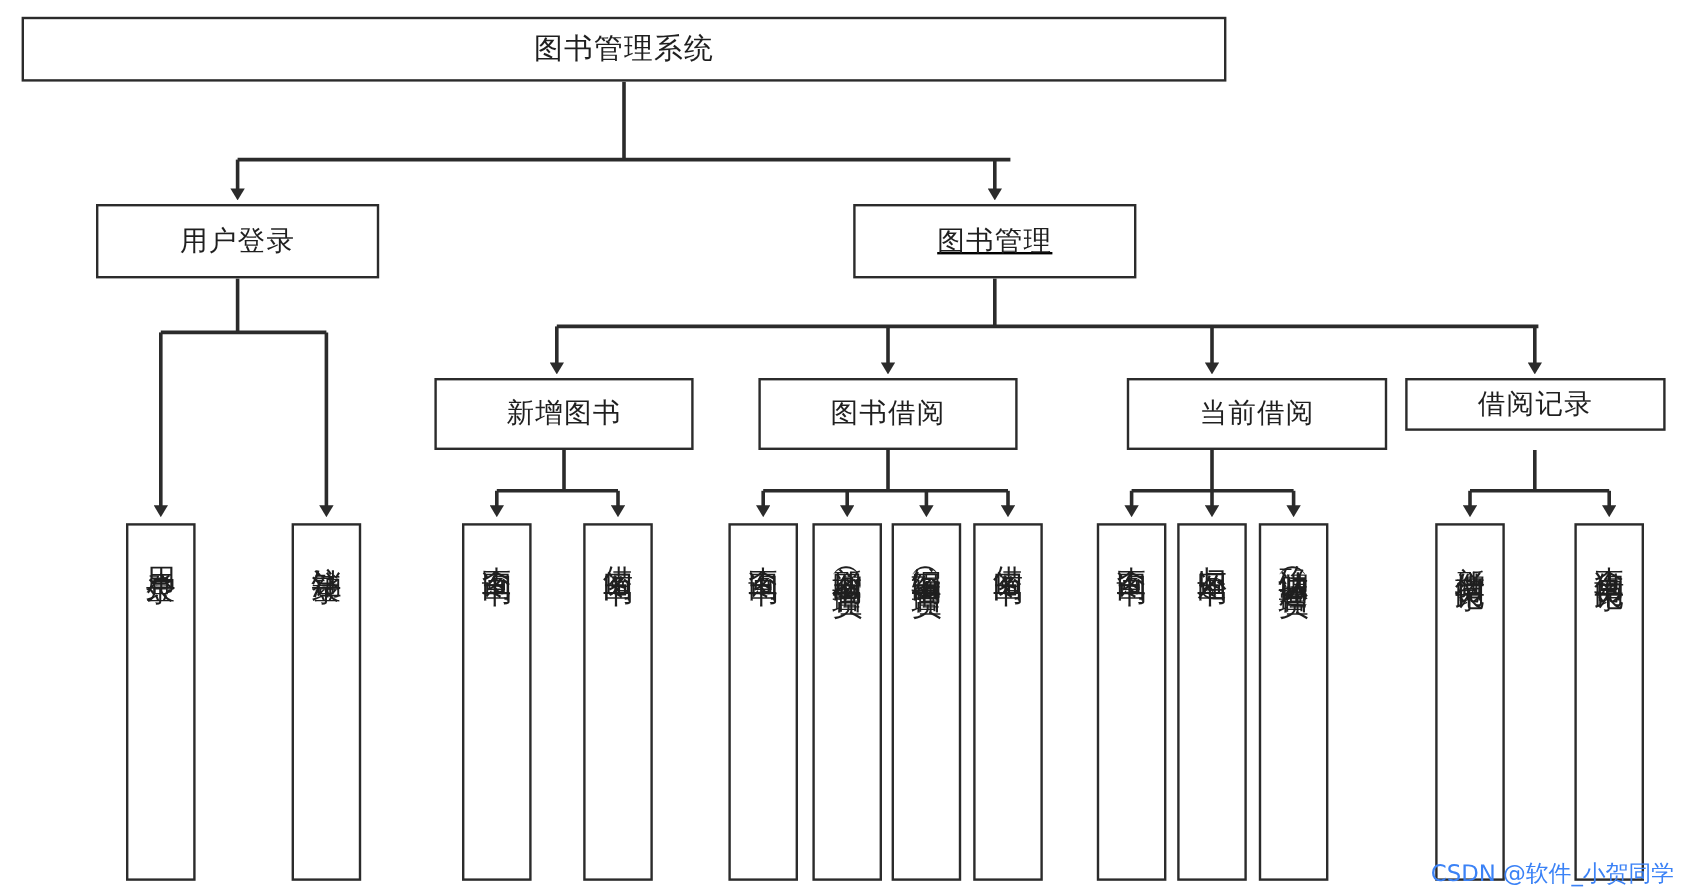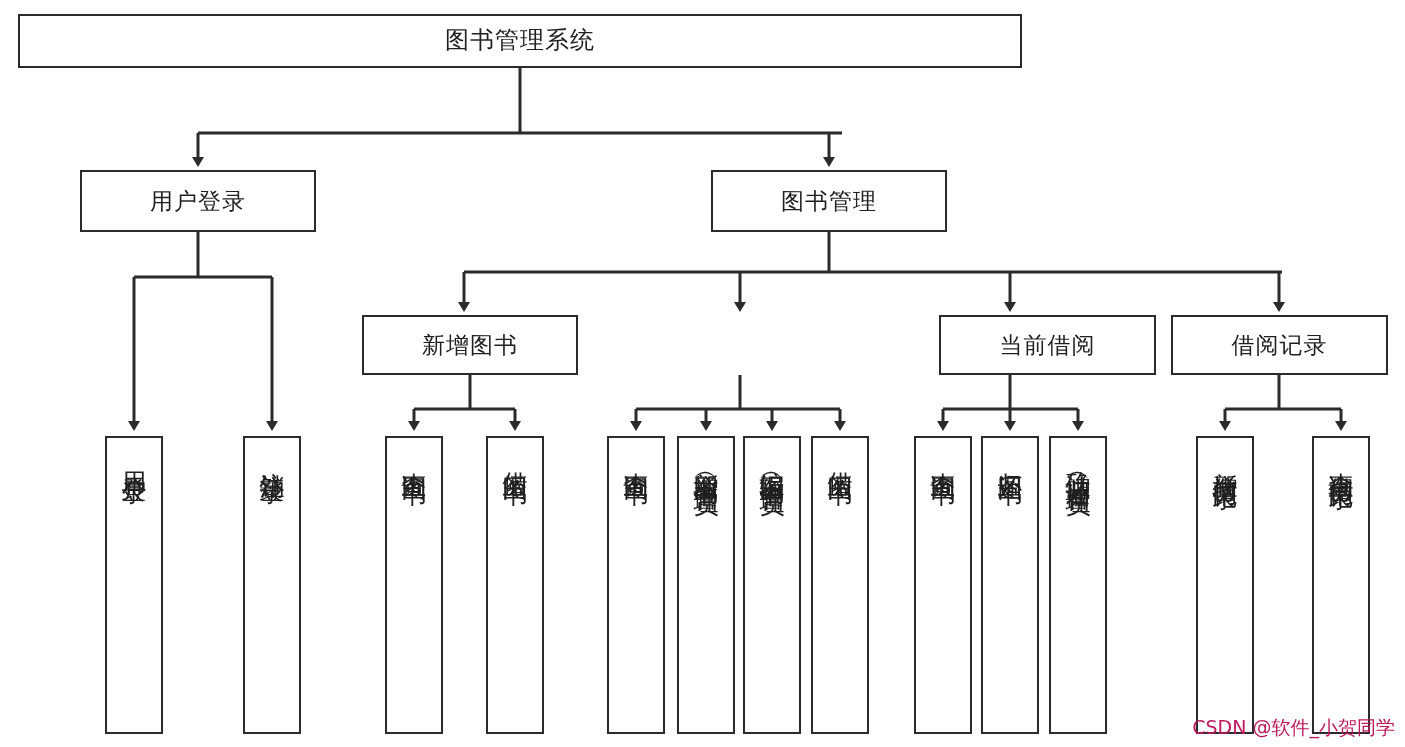--- a/index.html
+++ b/index.html
@@ -52,21 +52,21 @@
     font-size: 25px;
     letter-spacing: 3px;
     white-space: normal;
     line-height: 1;
   }
   .watermark {
     position: absolute;
     right: 10px;
     bottom: 6px;
     font-size: 19px;
-    color: #be185d;
+    color: #3b82f6;
     z-index: 5;
     white-space: nowrap;
     font-family: "DejaVu Sans", "Liberation Sans", sans-serif;
   }
 </style>
 </head>
 <body>
 
 <div id="canvas">
 
@@ -120,31 +120,34 @@
     </g>
   </svg>
 
   <div class="node root" style="left:18px; top:14px; width:1004px; height:54px;">
     <span class="lbl">图书管理系统</span>
   </div>
 
   <div class="node" style="left:80px; top:170px; width:236px; height:62px;">
     <span class="lbl">用户登录</span>
   </div>
-  <div class="node" style="left:711px; top:170px; width:236px; height:62px;">
+  <div class="node" style="left:711px; top:170px; width:236px; height:62px;text-decoration:underline;">
     <span class="lbl">图书管理</span>
   </div>
 
   <div class="node" style="left:362px; top:315px; width:216px; height:60px;">
     <span class="lbl">新增图书</span>
   </div>
+  <div class="node" style="left:632px; top:315px; width:216px; height:60px;">
+    <span class="lbl">图书借阅</span>
+  </div>
   <div class="node" style="left:939px; top:315px; width:217px; height:60px;">
     <span class="lbl">当前借阅</span>
   </div>
-  <div class="node" style="left:1171px; top:315px; width:217px; height:60px;">
+  <div class="node" style="left:1171px; top:315px; width:217px; height:44px;">
     <span class="lbl">借阅记录</span>
   </div>
 
   <div class="node leaf" style="left:105px; top:436px; width:58px; height:298px;">
     <span class="lbl">用户登录</span>
   </div>
   <div class="node leaf" style="left:243px; top:436px; width:58px; height:298px;">
     <span class="lbl">注销登录</span>
   </div>
 

